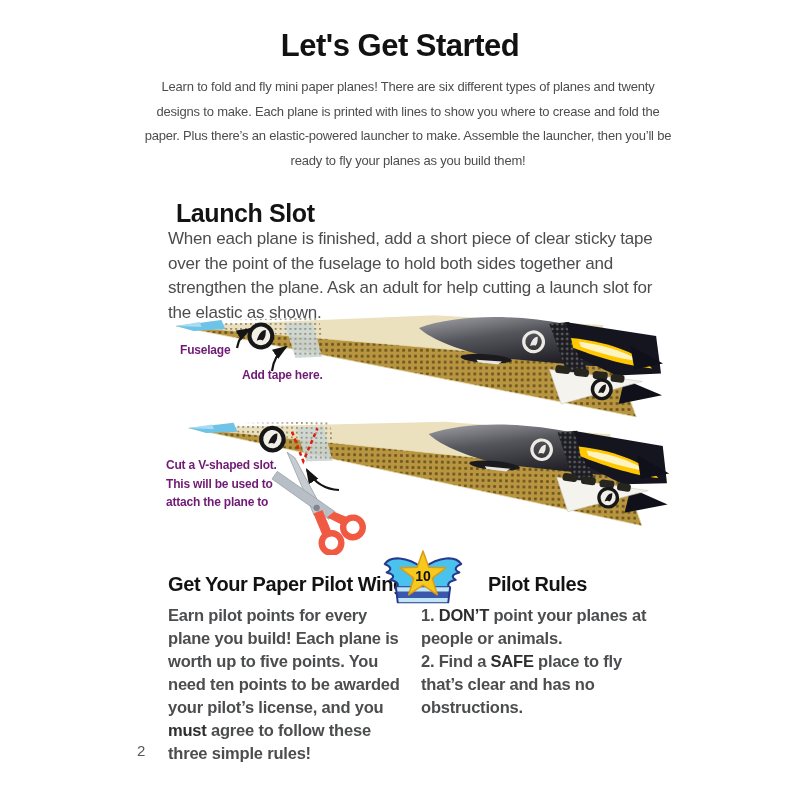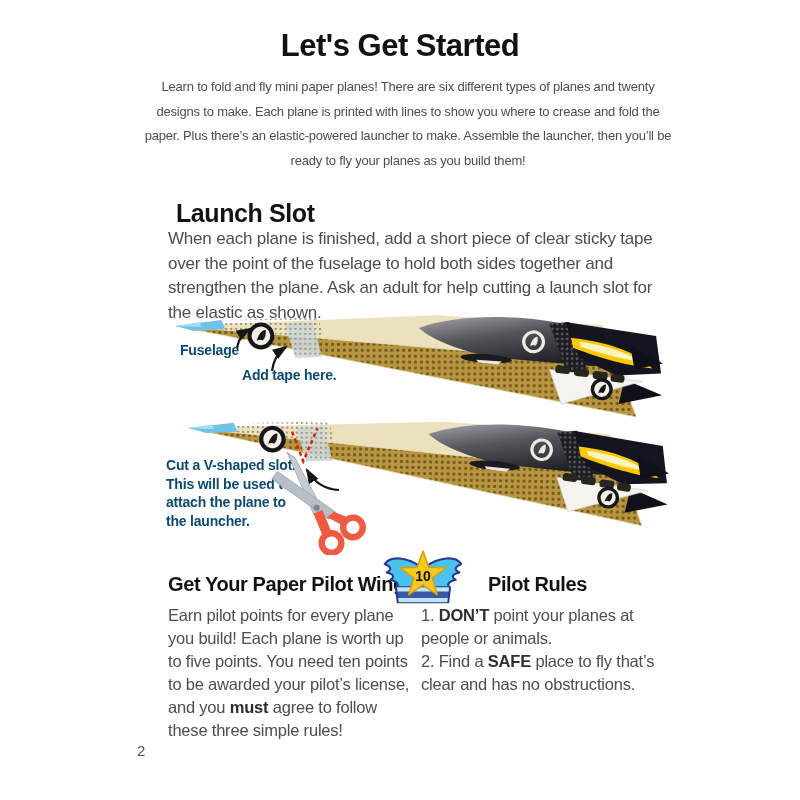--- a/index.html
+++ b/index.html
@@ -18,27 +18,27 @@
   }
   h2.section{
     margin:8px;left:168px;top:191px;font-size:25px;font-weight:bold;color:#131313;letter-spacing:-0.4px;
   }
   p.body-text{
     margin:0;left:168px;top:227px;width:505px;
     font-size:17px;line-height:24.5px;letter-spacing:-0.2px;
   }
   .figure{left:0;top:0;width:800px;}
   .img-label{
-    font-size:14px;font-weight:bold;color:#0c4a6e;line-height:18.5px;letter-spacing:-0.2px;
+    font-size:12px;font-weight:bold;color:#701a75;line-height:18.5px;letter-spacing:-0.2px;
   }
   h3.sub{
     margin:0;top:573px;font-size:20px;font-weight:bold;color:#131313;letter-spacing:-0.4px;
   }
   .col{
-    margin:0;top:604px;font-size:16.5px;line-height:23px;letter-spacing:-0.2px;
+    margin:0;top:604px;font-size:16.5px;line-height:23px;letter-spacing:-0.2px;font-weight:bold;
   }
   .col b, p.col b{color:#2e2e30;}
   .rule{margin:0 0 0 16px;}
   .page-num{left:137px;top:742px;font-size:15px;color:#56575a;}
   svg{display:block;}
   .defs-holder{position:absolute;width:0;height:0;overflow:hidden;}
 </style>
 </head>
 <body>
 
@@ -142,21 +142,20 @@
 
   <div class="abs figure">
     <svg class="abs" style="left:182px;top:418px;transform:rotate(1deg);" width="488" height="116" viewBox="0 0 500 118">
       <use href="#planeArt"></use>
       <path d="M112,16 L124,46 L138,12" fill="none" stroke="#e0200e" stroke-width="2.6" stroke-dasharray="4 3.4"></path>
     </svg>
     <div class="abs img-label" style="left:166px;top:456px;width:170px;">
       <div>Cut a V-shaped slot.</div>
       <div>This will be used to</div>
       <div>attach the plane to</div>
-      <div>the launcher.</div>
     </div>
     <svg class="abs" style="left:300px;top:462px;" width="42" height="32" viewBox="0 0 42 32">
       <path d="M39,28 Q18,27 7,8" fill="none" stroke="#141414" stroke-width="2.2" marker-end="url(#ah)"></path>
     </svg>
     <svg class="abs" style="left:268px;top:452px;" width="100" height="103" viewBox="0 0 100 105">
       <g transform="rotate(3 50 50)">
         <path d="M16,2 L24,7 L56,60 L47,65 Z" fill="#c6ccd2" stroke="#98a0a8" stroke-width="0.8"></path>
         <path d="M2,30 L7,22 L68,60 L62,68 Z" fill="#b7bec6" stroke="#98a0a8" stroke-width="0.8"></path>
         <path d="M46,63 L55,59 L66,82 L57,86 Z" fill="#f05a42"></path>
         <circle cx="66" cy="92" r="10" fill="none" stroke="#f05a42" stroke-width="6.5"></circle>

